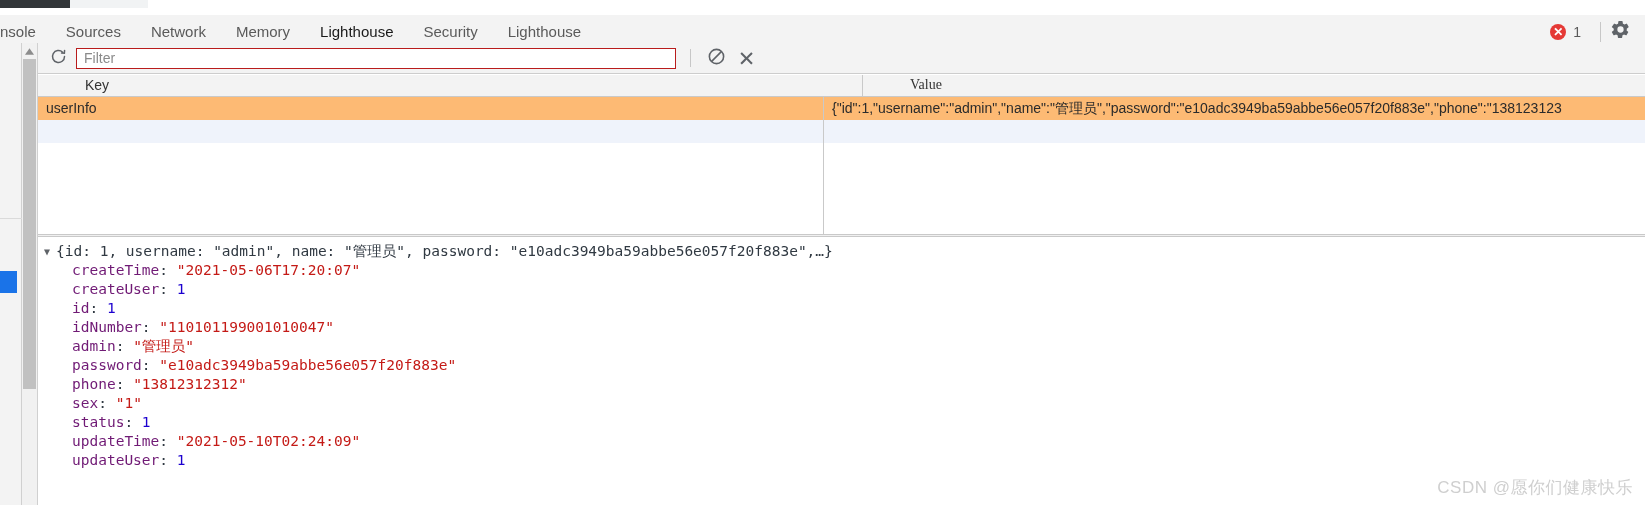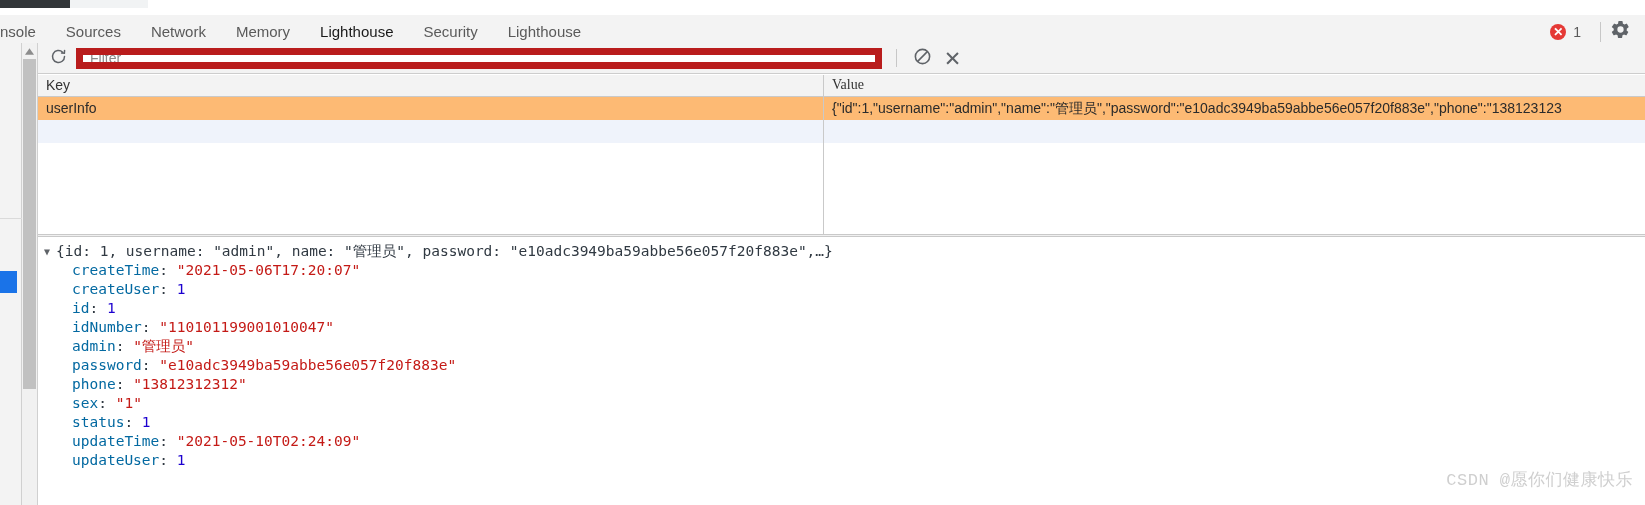--- a/index.html
+++ b/index.html
@@ -134,23 +134,23 @@
     display: flex; align-items: center;
     padding-left: 8px;
   }
   #refresh-btn {
     width: 24px; height: 24px;
     display: flex; align-items: center; justify-content: center;
     cursor: default;
   }
   #filter-input {
     margin-left: 6px;
-    width: 806px; height: 21px;
-    background: #ffffff;
-    border: 7px solid #b91c1c;
+    width: 600px; height: 21px;
+    background: #ffffff;
+    border: 1px solid #b91c1c;
     box-sizing: border-box;
     font-family: "Liberation Sans", sans-serif;
     font-size: 14px;
     color: #333;
     padding: 0 7px;
     outline: none;
   }
   #filter-input::placeholder { color: #8a8a8a; opacity: 1; }
   #filter-sep {
     width: 1px; height: 18px;
@@ -182,20 +182,21 @@
     border-bottom: 1px solid #c9c9c9;
     box-sizing: border-box;
   }
   .th {
     font-size: 14px;
     color: #333;
     padding: 2px 18px 0 8px;
     box-sizing: border-box;
     white-space: nowrap;
     overflow: hidden;
+    margin-left: 39px;
   }
   .th.key-col { width: 786px; border-right: 1px solid #c9c9c9; }
   .th.val-col { flex: 1; font-family: Liberation Serif, serif; }
 
   .trow {
     display: flex;
     height: 23px;
     box-sizing: border-box;
     align-items: center;
   }
@@ -262,30 +263,30 @@
   .obj-head-text {
     color: #303942;
     line-height: 19px;
   }
   .prop-row {
     height: 19px;
     line-height: 19px;
     padding-left: 34px;
     white-space: nowrap;
   }
-  .pname { color: #0369a1; }
+  .pname { color: #701a75; }
   .punc  { color: #303942; }
   .pstr  { color: #c41a16; }
   .pnum  { color: #1c00cf; }
 
   
   #watermark {
     position: absolute;
-    right: 12px; bottom: 14px;
-    font-family: Liberation Mono, monospace;
+    right: 12px; bottom: 6px;
+    font-family: Liberation Sans, sans-serif;
     font-size: 17px;
     color: #cfcfcf;
     white-space: nowrap;
     letter-spacing: 0.5px;
   }
 </style>
 </head>
 <body>
 
 <div id="chrome-sliver">

